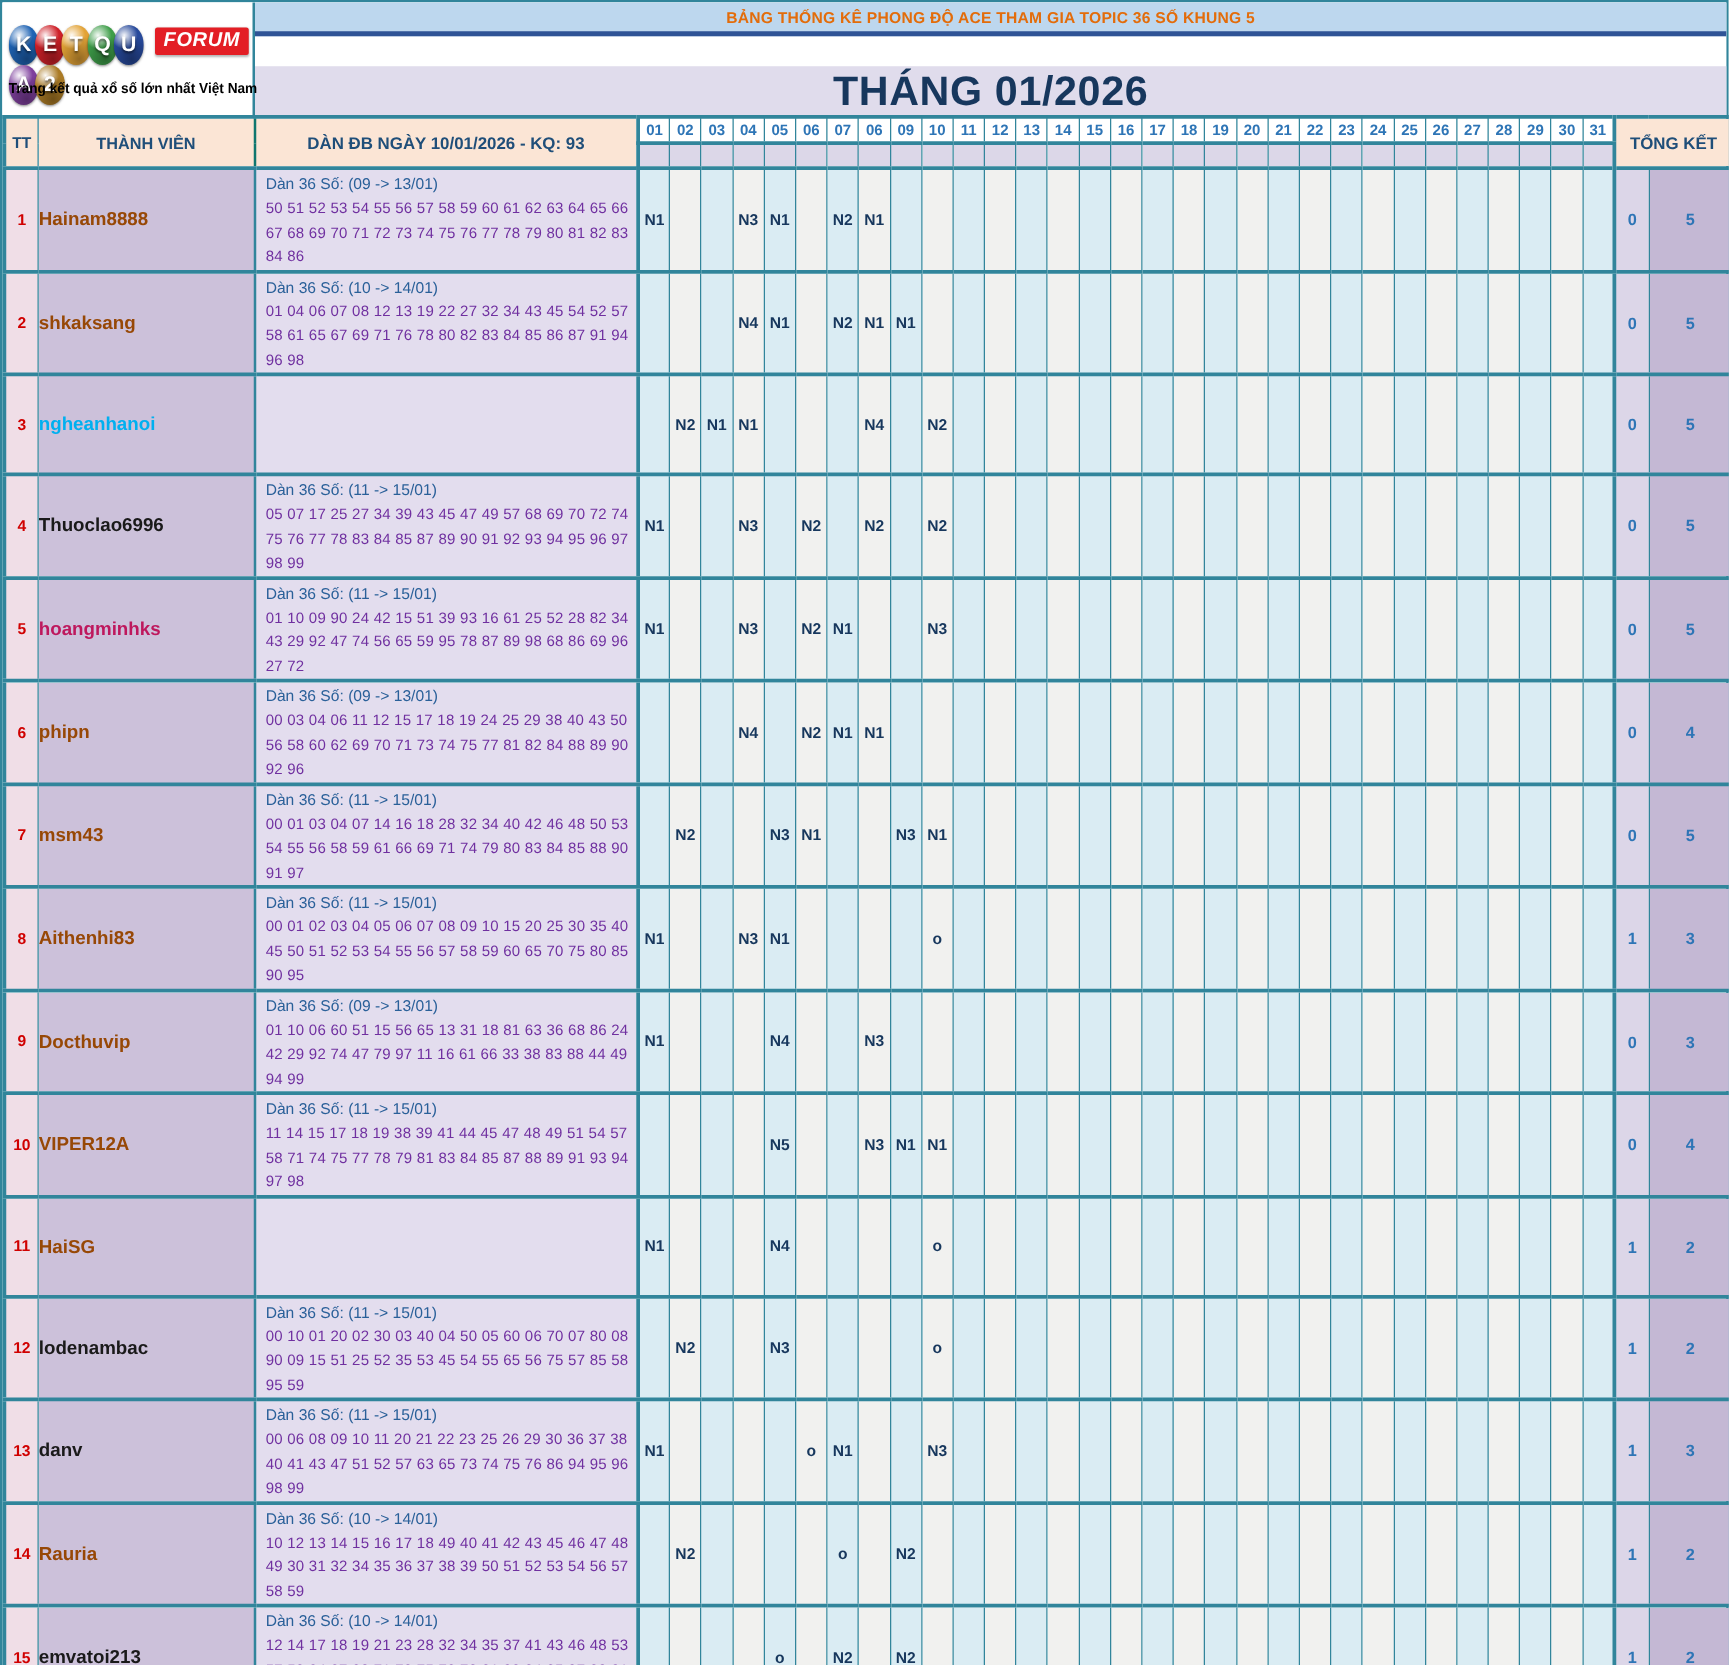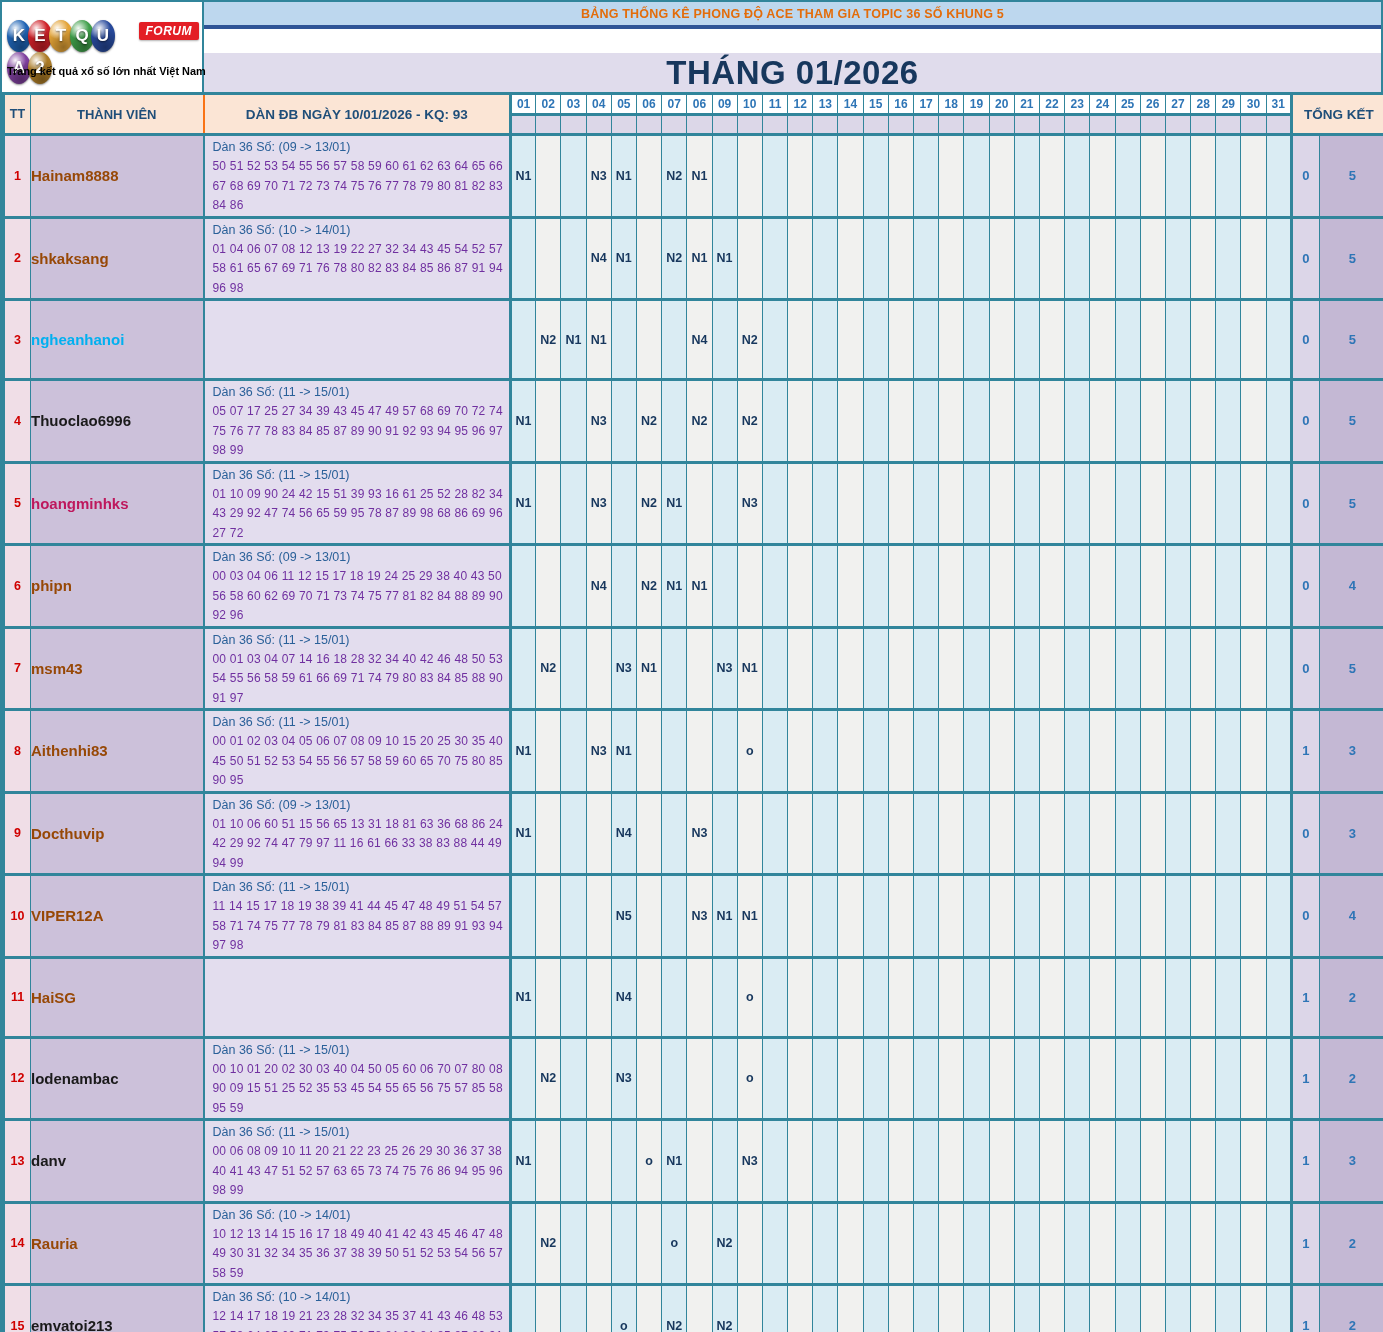--- a/index.html
+++ b/index.html
@@ -9,42 +9,42 @@
   
   .top { display:flex; height:90px; background:#fff; }
   .logo-box { width:202px; border-right:2px solid #31859B; padding:6px 3px 4px 5px;
               display:flex; flex-direction:column; justify-content:center; background:#fff; }
   .logo-row { display:flex; align-items:flex-start; height:40px; }
   .ball { display:inline-flex; width:24px; height:32px; border-radius:50%;
           align-items:center; justify-content:center; color:#fff; font-weight:bold;
           font-size:17px; margin-right:-3px; box-shadow:0 1px 2px rgba(0,0,0,.45);
           text-shadow:0 1px 2px rgba(0,0,0,.55); }
   .forum-badge { background:#E31E25; color:#fff; font-style:italic; font-weight:bold;
-                 font-size:12px; padding:2px 7px; border-radius:2px; margin-left:7px;
+                 font-size:16px; padding:2px 7px; border-radius:2px; margin-left:7px;
                  transform:translateY(2px); display:inline-block; letter-spacing:.5px;
                  box-shadow:0 1px 2px rgba(0,0,0,.3); }
   .tagline { font-size:11.5px; font-weight:700; color:#000; margin-top:5px;
              white-space:nowrap; transform:scaleX(.95); transform-origin:left; }
   .top-right { flex:1; display:flex; flex-direction:column;gap:24px; }
   .banner { height:27px; background:#BDD7EE; color:#E36C0A; font-weight:bold;
             font-size:12.5px; display:flex; align-items:center; justify-content:center;
             border-bottom:4px solid #2F5496; letter-spacing:.2px; }
   .title-band { flex:1; background:#E0DCEC; color:#17375D; display:flex;
                 align-items:center; justify-content:center; font-size:33px;
                 font-weight:bold; letter-spacing:.5px; }
 
   
   table { border-collapse:collapse; table-layout:fixed; width:100%;
           border:3px solid #31859B; }
   th, td { border:1px solid #31859B; overflow:hidden; }
 
   thead .h { background:#FBE5D5; color:#1F4E79; font-weight:bold; }
   .tt-h   { font-size:12.5px; }
   .name-h { font-size:13px; }
-  .dan-h  { font-size:13.5px; border-left:2px solid #f97316; }
+  .dan-h  { font-size:13.5px; border-left:2px solid #0f766e; }
   .sum-h  { font-size:13.5px; border-left:3px solid #31859B; }
   .day-head { background:#FFFFFF; color:#2E75B6; font-weight:bold; font-size:12px;
               height:21px; text-align:center; border-bottom:3px solid #31859B; }
   .result { background:#DCD7E8; color:#FF0000; font-weight:bold; font-size:12px;
             height:20px; text-align:center; border-bottom:3px solid #31859B;padding-left:40px; }
   .first { border-left:3px solid #31859B !important; }
 
   tbody tr { height:80px; }
   tbody td { border-top:3px solid #31859B; border-bottom:3px solid #31859B; }
   td.tt   { background:#F0DEE7; color:#D00000; font-weight:bold; font-size:12.5px;

